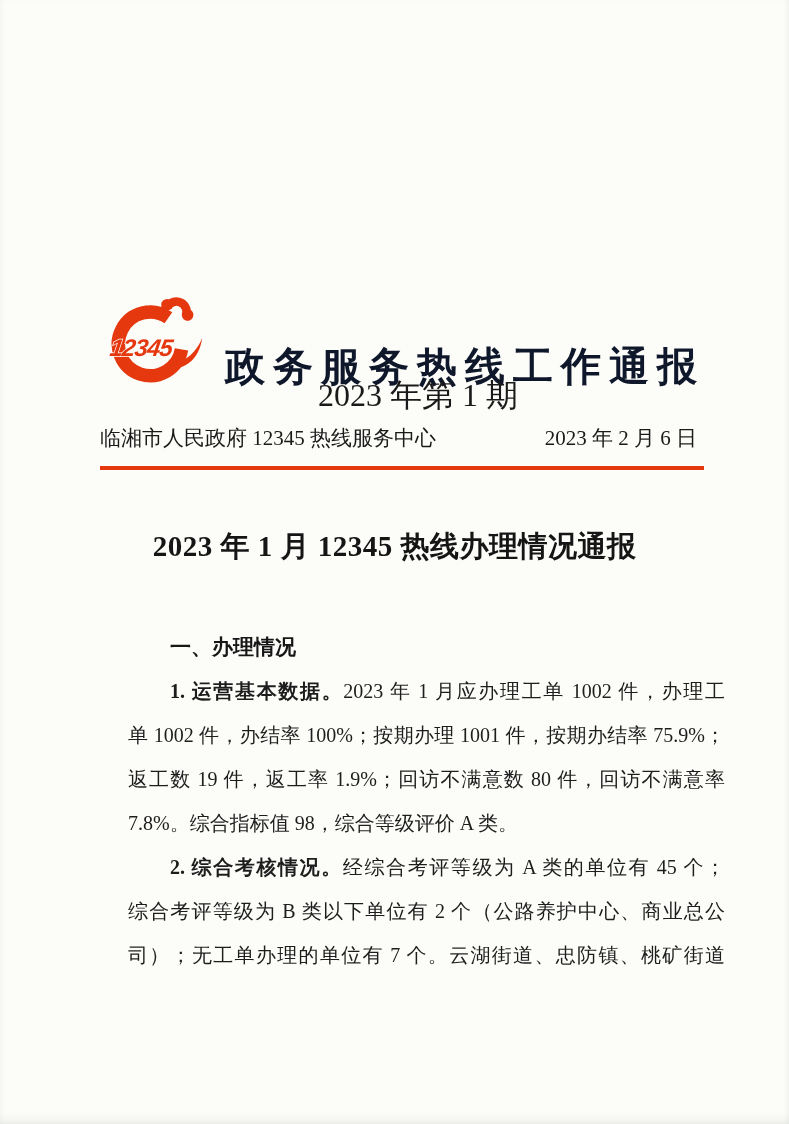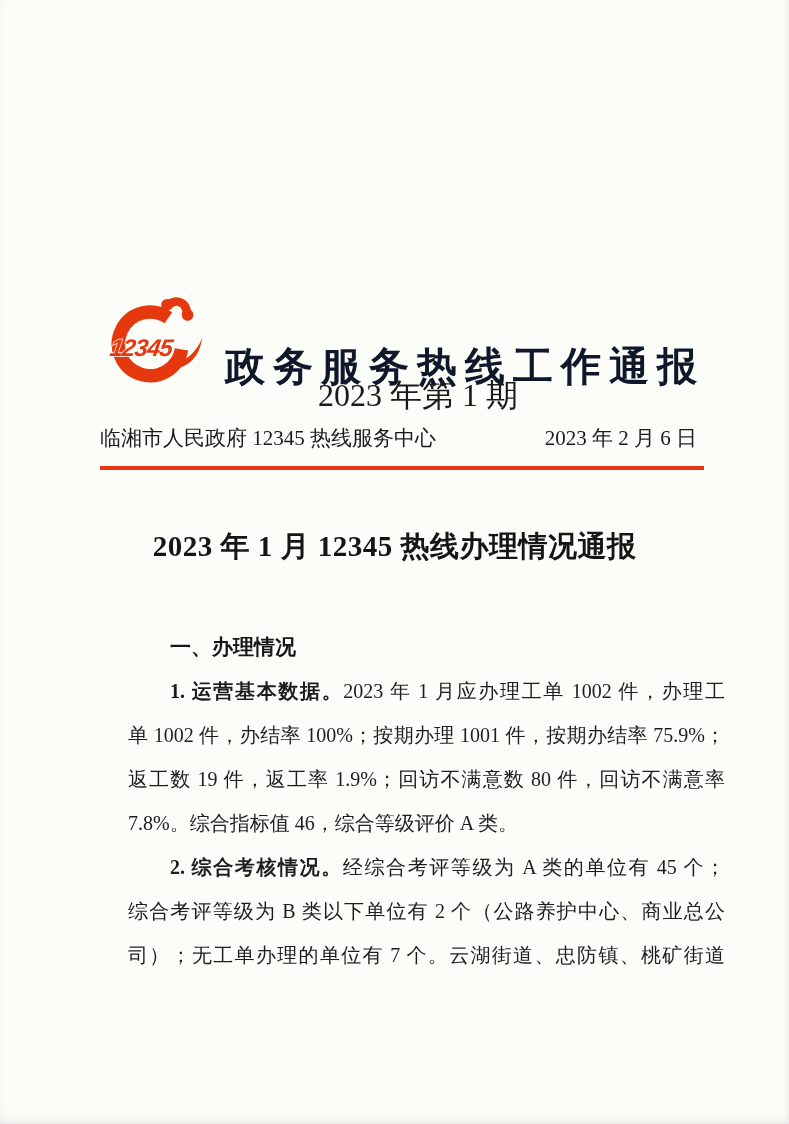--- a/index.html
+++ b/index.html
@@ -111,20 +111,20 @@
   </header>
 
   <h2 class="doc-title">2023 年 1 月 12345 热线办理情况通报</h2>
 
   <main class="body-text">
     <div class="line heading">一、办理情况</div>
 
     <div class="line just indent"><span class="lead">1. 运营基本数据。</span><span>2023 年 1 月应办理工单 1002 件，办理工</span></div>
     <div class="line just">单 1002 件，办结率 100%；按期办理 1001 件，按期办结率 75.9%；</div>
     <div class="line just">返工数 19 件，返工率 1.9%；回访不满意数 80 件，回访不满意率</div>
-    <div class="line">7.8%。综合指标值 46，综合等级评价 A 类。</div>
+    <div class="line">7.8%。综合指标值 98，综合等级评价 A 类。</div>
 
     <div class="line just indent"><span class="lead">2. 综合考核情况。</span><span>经综合考评等级为 A 类的单位有 45 个；</span></div>
     <div class="line just">综合考评等级为 B 类以下单位有 2 个（公路养护中心、商业总公</div>
     <div class="line just">司）；无工单办理的单位有 7 个。云湖街道、忠防镇、桃矿街道</div>
   </main>
 
 </div>
 
 </body></html>

